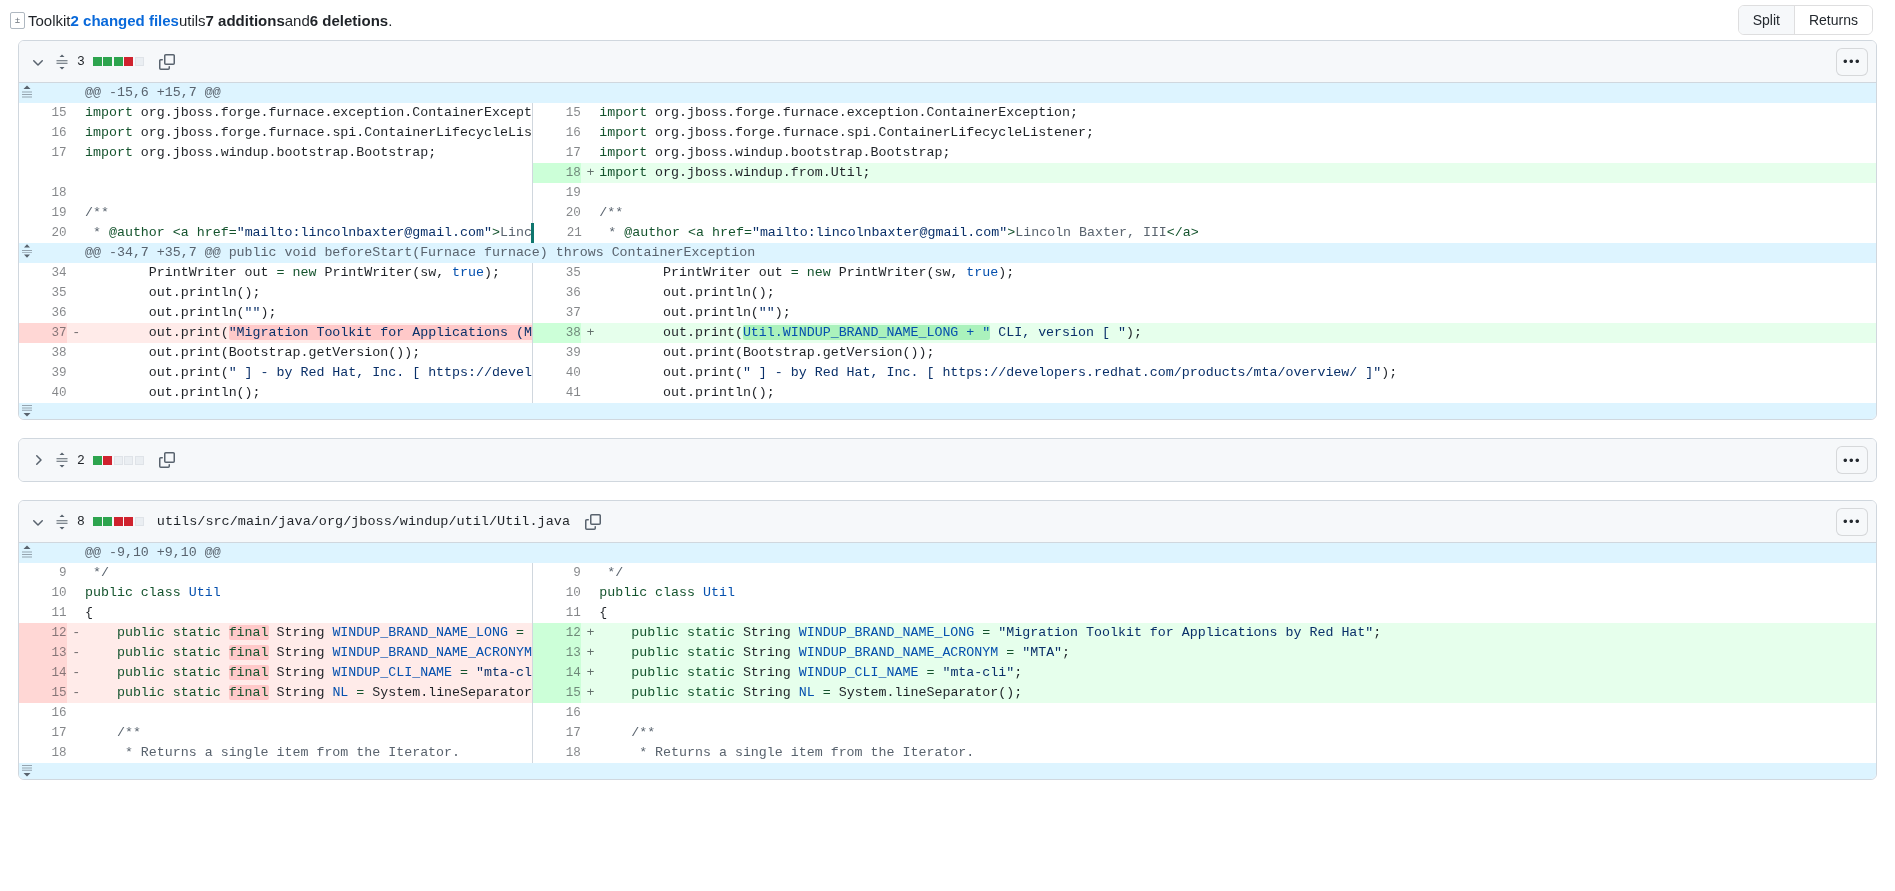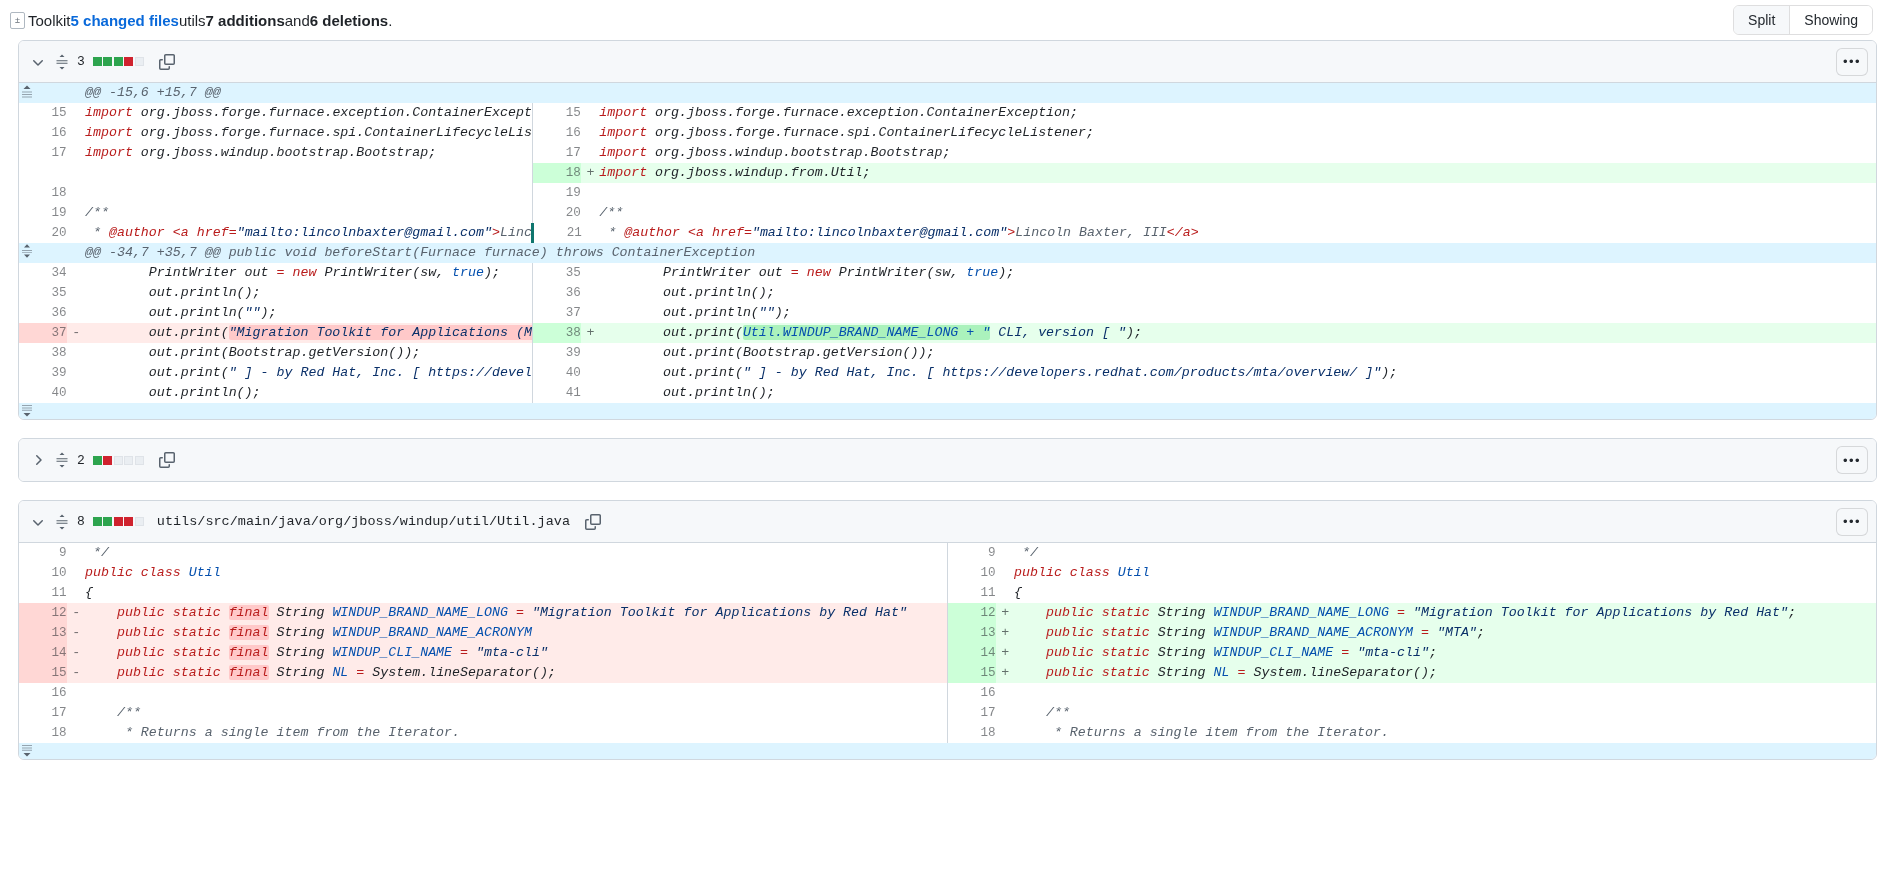--- a/index.html
+++ b/index.html
@@ -110,21 +110,20 @@
     font-size: 12.6px;
   }
   td.sign {
     width: 18px; min-width: 18px; text-align: center;
     color: rgba(31,35,40,.65); user-select: none; padding: 0;
   }
   td.code {
     padding: 0 6px 0 2px;
     white-space: pre;
     overflow: hidden;
-    font-style: italic;
   }
 
   tr.ctx td.num { background: #ffffff; }
   tr.ctx td.sign, tr.ctx td.code { background: #ffffff; }
 
   tr.add td.num { background: #ccffd8; }
   tr.add td.sign, tr.add td.code { background: #e6ffec; }
   tr.del td.num { background: #ffd7d5; }
   tr.del td.sign, tr.del td.code { background: #ffebe9; }
 
@@ -132,50 +131,50 @@
 
   tr.hunk td { background: #ddf4ff; color: #59636e; }
   tr.hunk td.code { color: #59636e; }
   .expander {
     background: #ddf4ff; color: #0969da;
     width: 48px; min-width: 48px; text-align: center; cursor: pointer;
     user-select: none; font-size: 11px; line-height: 20px;
   }
 
   
-  .k  { color: #b91c1c; }      
+  .k  { color: #14532d; }      
   .s  { color: #0a3069; }      
   .n  { color: #0550ae; }      
   .c  { color: #59636e; }      
   .t  { color: #1f2328; }      
 
   
   .wd { background: #ffc9c9; border-radius: 2px; }
   .wa { background: #abf2bc; border-radius: 2px; }
 
   .icon-svg { display: block; }
 </style>
 </head>
 <body>
 
 <div class="toolbar">
   <div class="summary">
     <span class="file-diff-icon">±</span>
     <span class="txt">Toolkit </span>
-    <a class="lnk" href="#">5 changed files</a>
+    <a class="lnk" href="#">2 changed files</a>
     <span class="txt"> utils </span>
     <span class="strong">7 additions</span>
     <span class="txt"> and </span>
     <span class="strong">6 deletions</span>
     <span class="txt">.</span>
   </div>
   <div class="spacer"></div>
   <div class="segmented">
     <button>Split</button>
-    <button>Showing</button>
+    <button>Returns</button>
   </div>
 </div>
 
 <div id="files-root">
     <div class="file">
       <div class="file-header">
         <span class="chev">
           <svg class="icon-svg" viewBox="0 0 16 16" width="16" height="16" fill="currentColor">
             <path d="M12.78 6.22a.75.75 0 0 1 0 1.06l-4.25 4.25a.75.75 0 0 1-1.06 0L3.22 7.28a.75.75 0 0 1 1.06-1.06L8 9.94l3.72-3.72a.75.75 0 0 1 1.06 0Z"></path>
           </svg>
@@ -627,20 +626,30 @@
           <svg class="icon-svg" viewBox="0 0 16 16" width="16" height="16" fill="currentColor">
             <path d="M0 6.75C0 5.784.784 5 1.75 5h1.5a.75.75 0 0 1 0 1.5h-1.5a.25.25 0 0 0-.25.25v7.5c0 .138.112.25.25.25h7.5a.25.25 0 0 0 .25-.25v-1.5a.75.75 0 0 1 1.5 0v1.5A1.75 1.75 0 0 1 9.25 16h-7.5A1.75 1.75 0 0 1 0 14.25Z"></path>
             <path d="M5 1.75C5 .784 5.784 0 6.75 0h7.5C15.216 0 16 .784 16 1.75v7.5A1.75 1.75 0 0 1 14.25 11h-7.5A1.75 1.75 0 0 1 5 9.25Zm1.75-.25a.25.25 0 0 0-.25.25v7.5c0 .138.112.25.25.25h7.5a.25.25 0 0 0 .25-.25v-7.5a.25.25 0 0 0-.25-.25Z"></path>
           </svg>
         </span>
         <span class="fh-spacer"></span>
         <span class="kebab">•••</span>
       </div>
       <table class="diff">
         <tbody>
+          <tr class="hunk">
+            <td class="expander">
+              <svg class="icon-svg" viewBox="0 0 16 16" width="16" height="16" fill="currentColor">
+                <path d="M8 2.5 4.5 6h7L8 2.5Z"></path>
+                <path d="M3 8.6h10v1H3v-1Zm0 2.4h10v1H3v-1Zm0 2.4h10v1H3v-1Z" opacity=".55"></path>
+              </svg>
+            </td>
+            <td class="sign"></td>
+            <td class="code" colspan="4">@@ -9,10 +9,10 @@</td>
+          </tr>
           <tr>
             <td colspan="3" style="padding:0">
               <table class="diff" style="width:100%">
                 <tbody>
                   <tr class="ctx">
                     <td class="num">9</td>
                     <td class="sign"></td>
                     <td class="code"><span class="c"> */</span></td>
                   </tr>
                 </tbody>

